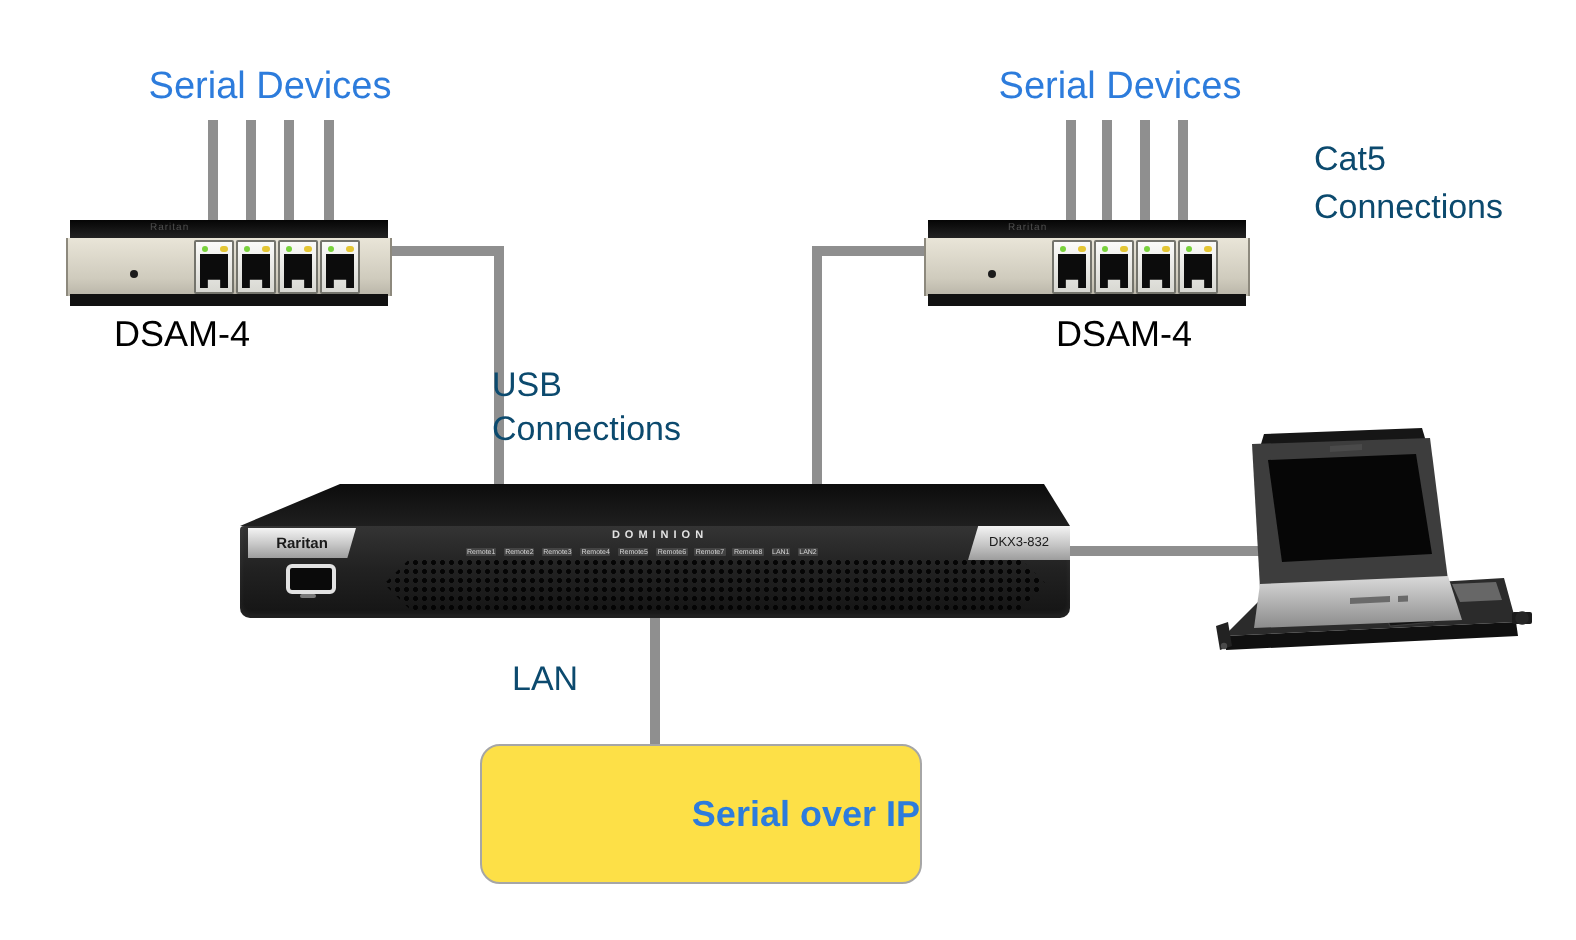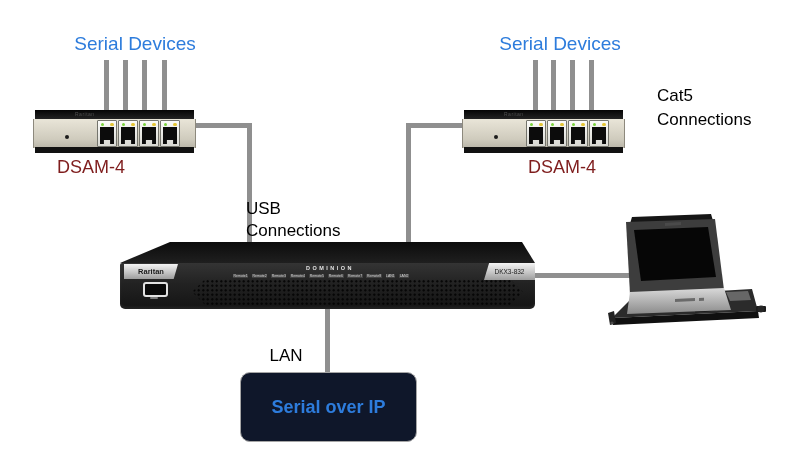--- a/index.html
+++ b/index.html
@@ -1,24 +1,24 @@
 <!DOCTYPE html>
 <html><head>
 <meta charset="utf-8">
 <style>
   html,body{margin:0;padding:0;background:#ffffff;}
   #canvas{
     position:relative;width:788px;height:470px;background:#ffffff;overflow:hidden;
     font-family:"Liberation Sans","DejaVu Sans",sans-serif;
   }
   
-  .lbl{position:absolute;color:#000000;font-size:17px;line-height:22px;margin-top:16px;}
+  .lbl{position:absolute;color:#0c4a6e;font-size:17px;line-height:22px;}
   .lbl.center{text-align:left;}
   .blue-lbl{position:absolute;color:#2d7cdc;font-size:19px;text-align:center;}
-  .dsam-lbl{position:absolute;color:#7f1d1d;font-size:18px;}
+  .dsam-lbl{position:absolute;color:#000000;font-size:18px;}
   
   .line{position:absolute;background:#8f8f8f;z-index:0;}
   .cable{position:absolute;width:5px;background:#8f8f8f;z-index:1;}
   
   .dsam{position:absolute;width:163px;height:43px;z-index:2;}
   .dsam .top{position:absolute;left:2px;right:2px;top:0;height:9px;background:linear-gradient(#050505,#232323);}
   .dsam .brand{position:absolute;left:40px;top:1px;font-size:5px;color:#4f4f4f;letter-spacing:.5px;}
   .dsam .body{position:absolute;left:0;right:0;top:9px;height:29px;background:linear-gradient(#e9e5d8,#cfcbbd 70%,#b9b5a8);border-left:1px solid #8d897d;border-right:1px solid #8d897d;}
   .dsam .bottom{position:absolute;left:2px;right:2px;bottom:0;height:6px;background:#111;}
   .dsam .led-dot{position:absolute;left:32px;top:25px;width:4px;height:4px;border-radius:50%;background:#1c1c1c;}
@@ -44,23 +44,23 @@
     clip-path:polygon(0 0,100% 0,92% 100%,0 100%);}
   .badge.right{left:364px;top:0;width:51px;height:17px;font-size:6.5px;
     clip-path:polygon(10% 0,100% 0,100% 100%,0 100%);}
   .kx-logo{position:absolute;left:160px;top:2px;width:100px;text-align:center;color:#e3e3e3;
     font-size:5.5px;font-weight:bold;letter-spacing:2.5px;}
   .kx-labels{position:absolute;left:113px;top:10.5px;width:176px;display:flex;justify-content:space-between;}
   .kx-labels span{font-size:3.5px;color:#d6d6d6;background:rgba(255,255,255,.12);padding:0 .5px;border-radius:.5px;}
   .kx-usb{position:absolute;left:23px;top:19px;width:21px;height:11px;border:2px solid #e2e2e2;border-radius:3px;background:#0a0a0a;}
   .kx-usb-icon{position:absolute;left:30px;top:34px;width:8px;height:2px;background:#7b7b7b;border-radius:1px;}
   
-  .soip{position:absolute;left:240px;top:372px;width:175px;height:68px;background:#0f172a;
-    border:1px solid #a6a6a6;border-radius:10px;display:flex;align-items:center;justify-content:center;
-    color:#2d7cdc;font-size:18px;font-weight:bold;}
+  .soip{position:absolute;left:240px;top:372px;width:175px;height:68px;background:#fde047;
+    border:1px solid #a6a6a6;border-radius:10px;display:flex;align-items:center;justify-content:flex-end;
+    color:#2d7cdc;font-size:18px;font-weight:bold;padding-left:44px;}
   
   .console{position:absolute;left:600px;top:203px;z-index:2;}
 </style>
 </head>
 <body>
 
 <div id="canvas">
 
   <div class="blue-lbl" style="left:45px;top:33px;width:180px;">Serial Devices</div>
   <div class="blue-lbl" style="left:470px;top:33px;width:180px;">Serial Devices</div>
@@ -153,21 +153,21 @@
   <div class="lbl" style="left:657px;top:68px;line-height:24px;">
     <div>Cat5</div>
     <div>Connections</div>
   </div>
 
   <div class="lbl center" style="left:246px;top:182px;width:160px;">
     <div>USB</div>
     <div>Connections</div>
   </div>
 
-  <div class="lbl" style="left:256px;top:329px;width:60px;text-align:center;">LAN</div>
+  <div class="lbl" style="left:256px;top:329px;width:60px;text-align:left;">LAN</div>
 
   <div class="kx">
     <div class="kx-top"></div>
     <div class="kx-face">
       <div class="kx-vents"></div>
       <div class="badge left">Raritan</div>
       <div class="badge right">DKX3-832</div>
       <div class="kx-logo">DOMINION</div>
       <div class="kx-labels">
         <span>Remote1</span>

